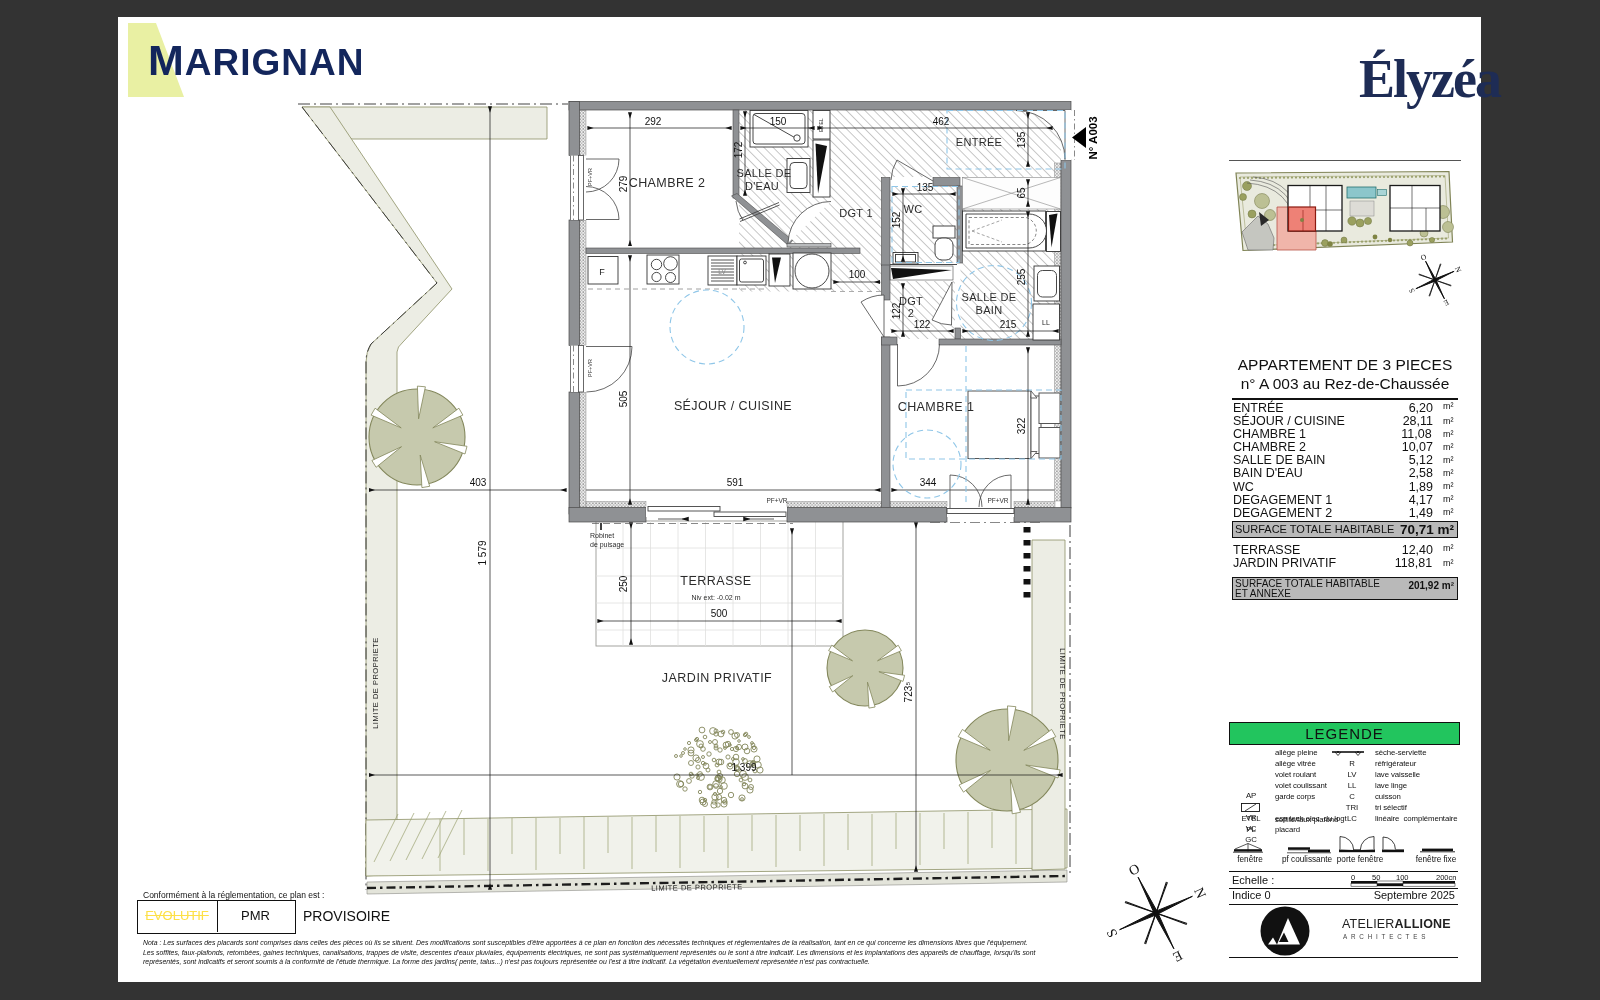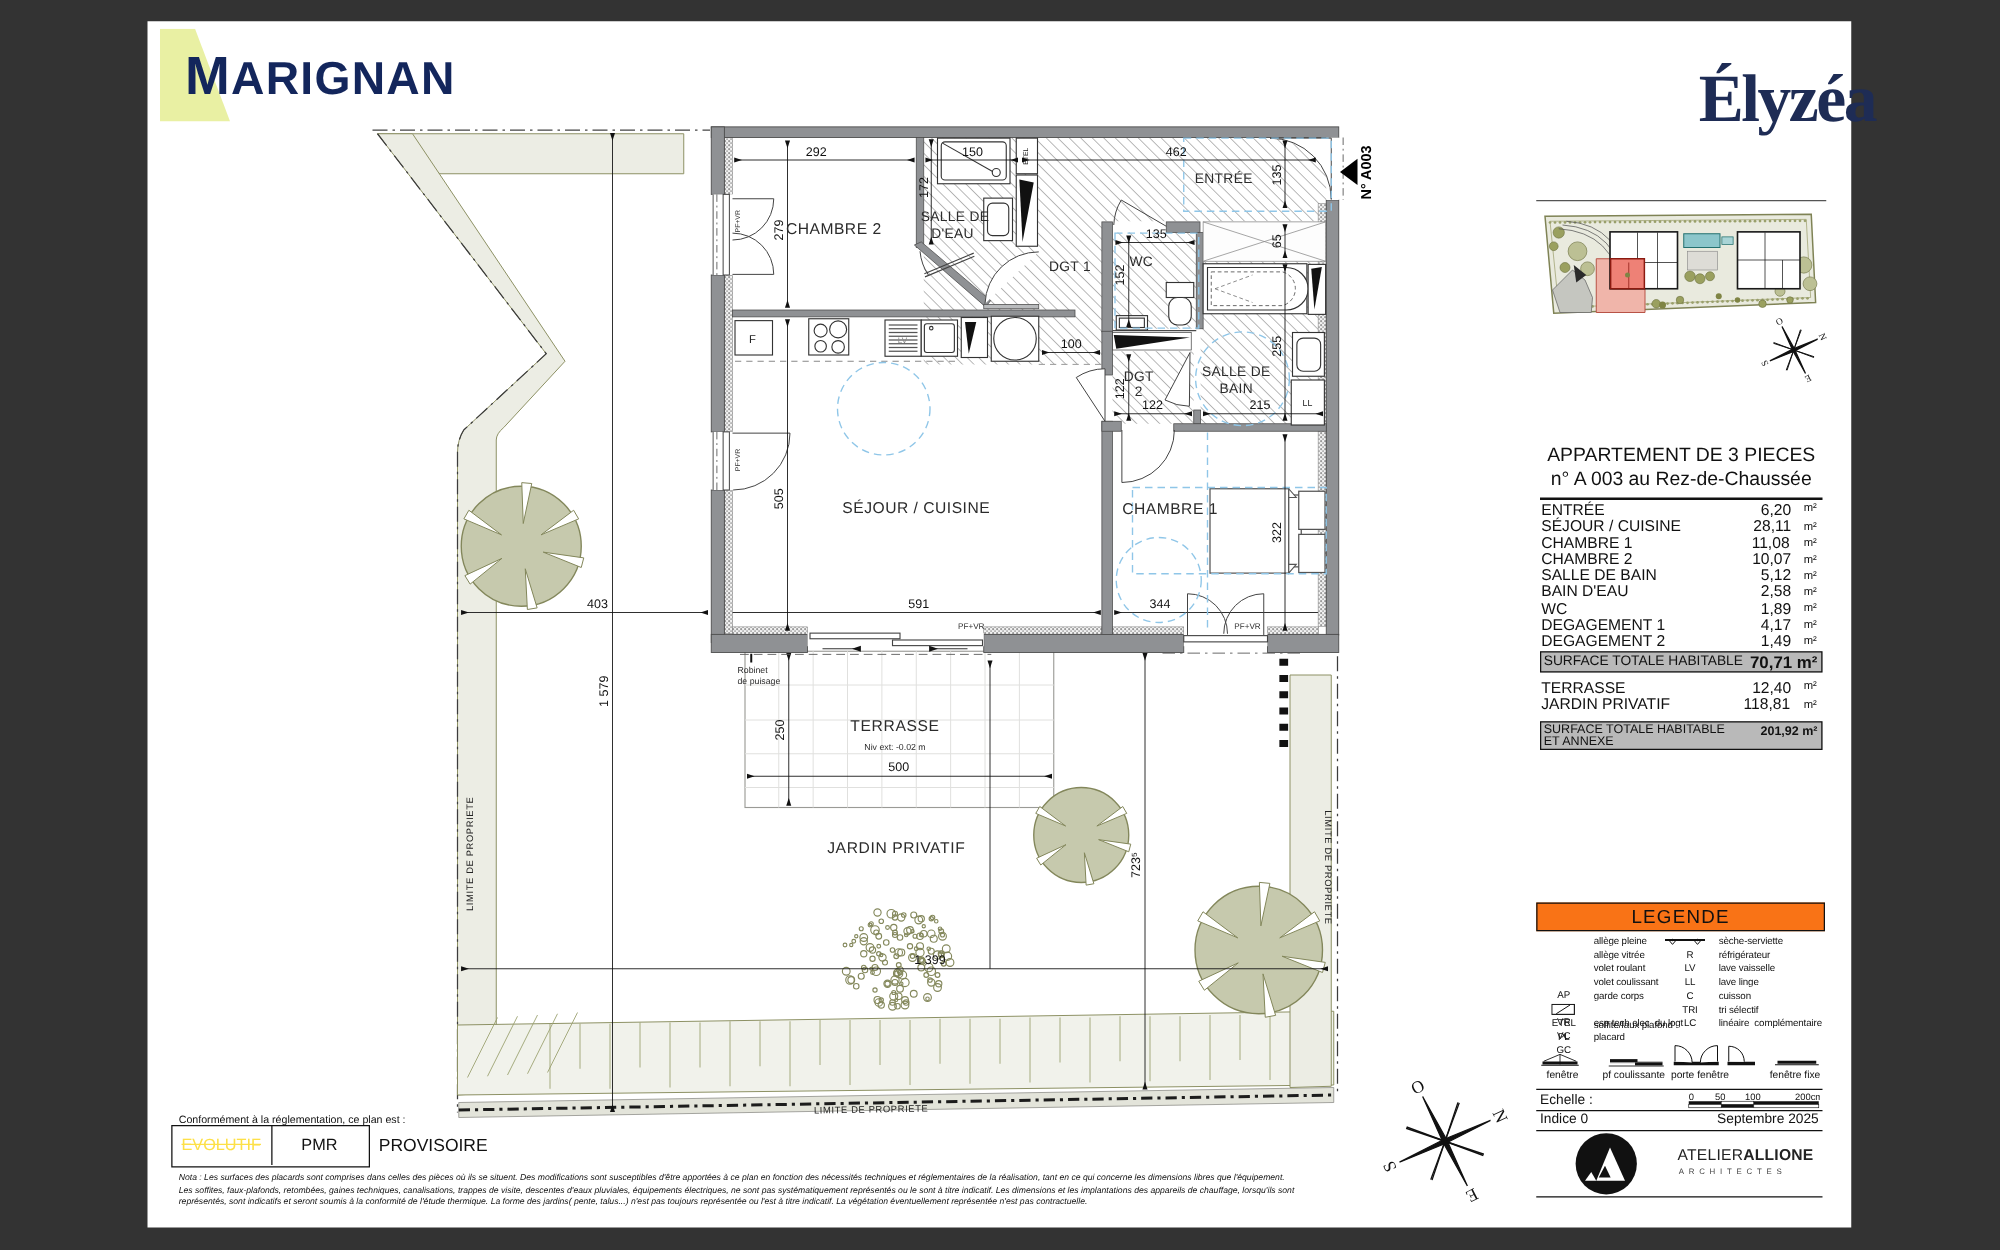--- a/index.html
+++ b/index.html
@@ -821,21 +821,21 @@
 <div class="abs" style="left:1233px;top:543px;width:226px;font-size:12.5px;color:#111;">
   <div style="height:13.1px;"><span>TERRASSE</span><span style="position:absolute;left:167px;width:33px;text-align:right;">12,40</span><span style="position:absolute;left:210px;font-size:9px;">m²</span></div>
   <div style="height:13.1px;"><span>JARDIN PRIVATIF</span><span style="position:absolute;left:161px;width:39px;text-align:center;">118,81</span><span style="position:absolute;left:210px;top:15px;font-size:9px;">m²</span></div>
 </div>
 
 <div class="abs" style="left:1232px;top:577px;width:224px;height:21px;background:#b9b9b9;border:1px solid #111;font-size:10px;color:#111;line-height:9.8px;">
   <span style="position:absolute;left:2px;top:1px;">SURFACE TOTALE HABITABLE<br>ET ANNEXE</span>
     <span style="position:absolute;right:3px;top:3px;font-size:10px;font-weight:bold;">201,92 m²</span>
 </div>
 
-<div class="abs" style="left:1229px;top:722px;width:229px;height:21px;background:#f97316;border:1px solid #111;text-align:center;font-size:15px;letter-spacing:1px;color:#111;line-height:21px;">LEGENDE</div>
+<div class="abs" style="left:1229px;top:722px;width:229px;height:21px;background:#22c55e;border:1px solid #111;text-align:center;font-size:15px;letter-spacing:1px;color:#111;line-height:21px;">LEGENDE</div>
 <div class="abs" style="left:1229px;top:747px;width:229px;font-size:7.8px;color:#111;line-height:11px;letter-spacing:-0.1px;">
   <div style="position:absolute;left:8px;width:28px;text-align:center;margin-top:43px;">AP<br>AV<br>VR<br>VC<br>GC</div>
   <div style="position:absolute;left:46px;">allège pleine<br>allège vitrée<br>volet roulant<br>volet coulissant<br>garde corps</div>
   <div style="position:absolute;left:12px;top:56px;">
     <svg width="19" height="9" viewBox="0 0 19 9">
         <rect x="0.5" y="0.5" width="18" height="8" fill="#fff" stroke="#111" stroke-width="0.9"></rect>
         <line x1="4" y1="8" x2="15" y2="1" stroke="#111" stroke-width="0.8"></line>
       </svg>
   </div>
   <div style="position:absolute;left:46px;top:55px;margin-top:12px;">soffite/faux plafond</div>

